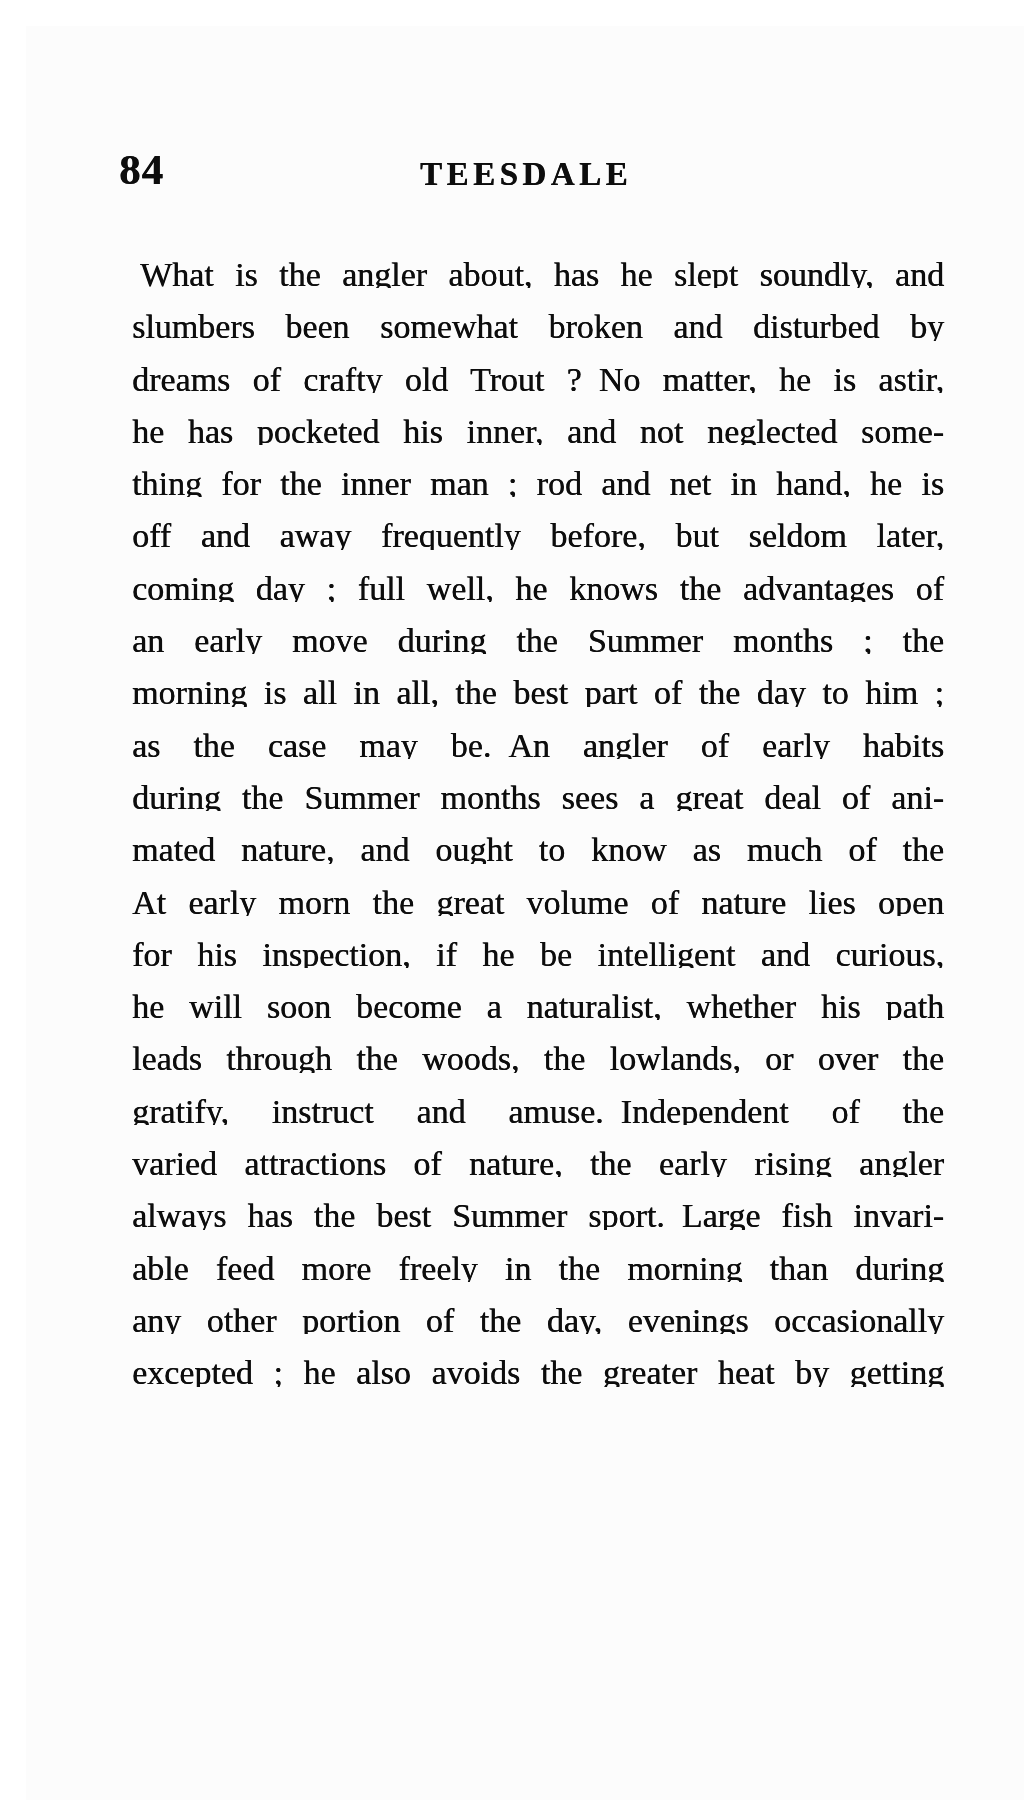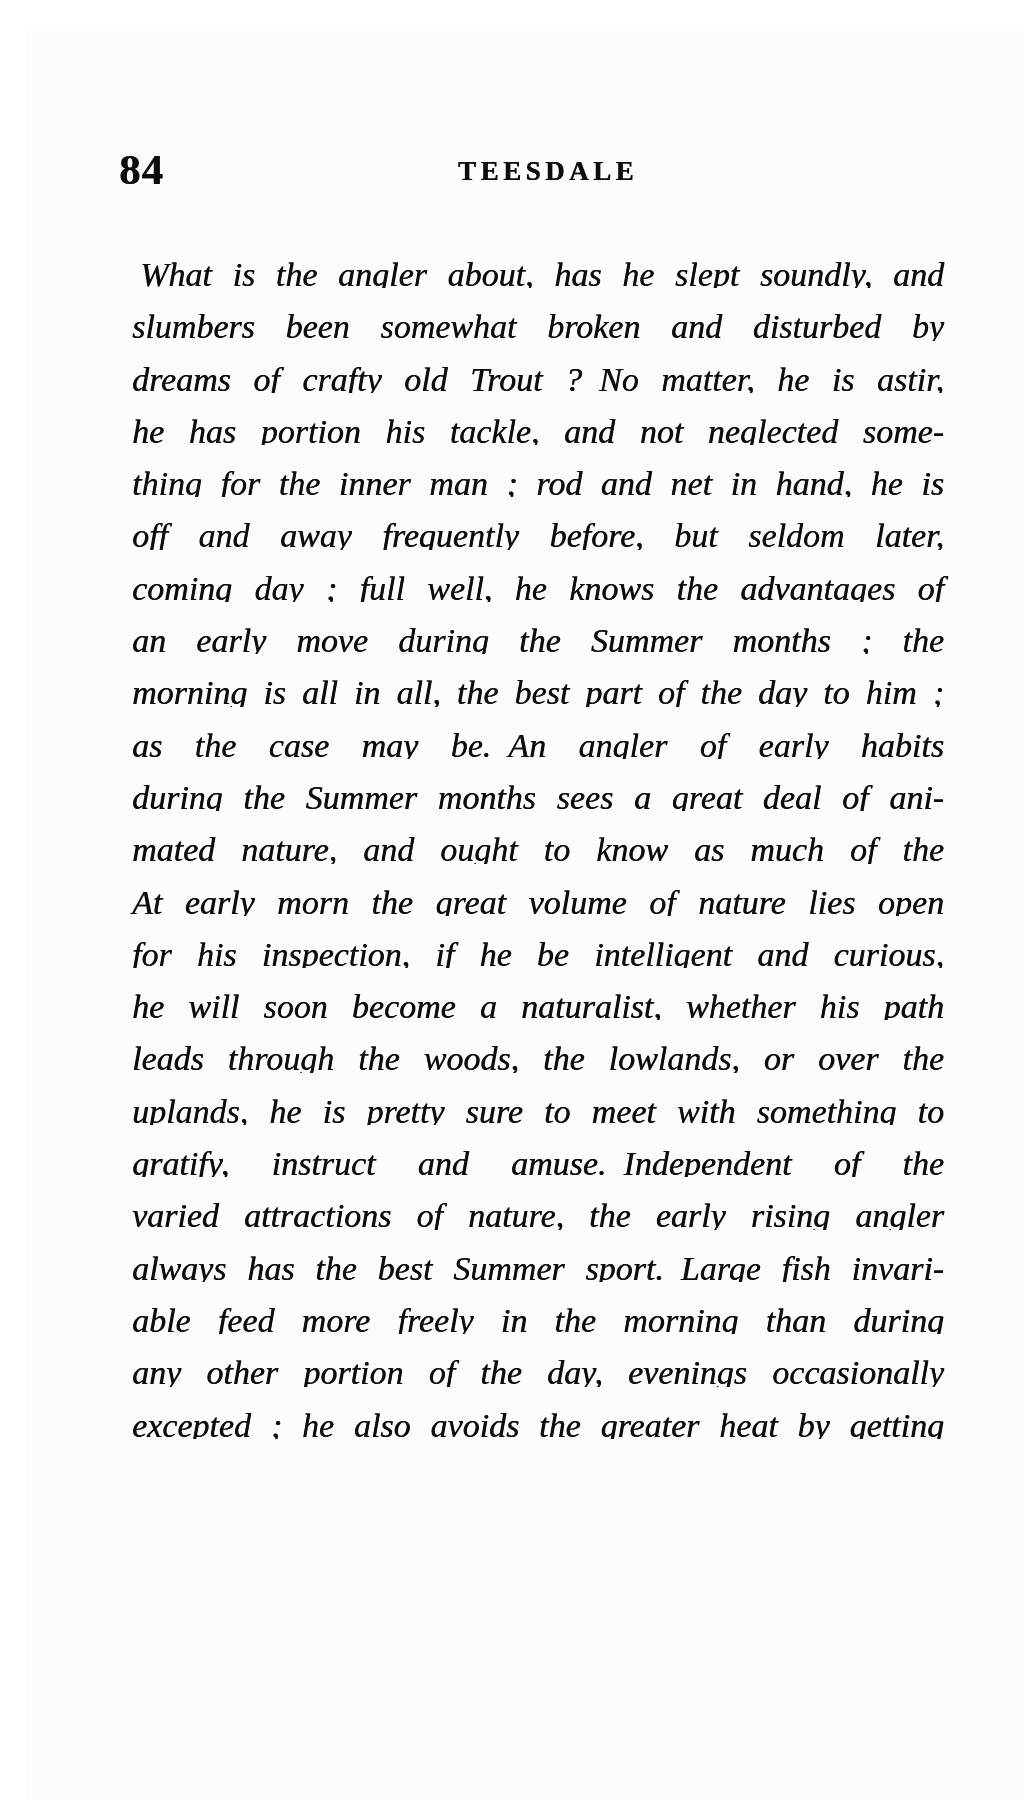--- a/index.html
+++ b/index.html
@@ -22,24 +22,24 @@
     left: 80px;
     top: 109px;
     font-size: 43px;
     font-weight: 700;
     line-height: 1;
     letter-spacing: 1px;
     text-shadow: 0.5px 0 0 currentColor;
   }
   .running-title {
     position: absolute;
-    left: 522px;
+    left: 500px;
     top: 119px;
     transform: translateX(-50%);
-    font-size: 27px;
+    font-size: 33px;
     font-weight: 700;
     line-height: 1;
     letter-spacing: 4.5px;
     white-space: nowrap;
     text-shadow: 0.4px 0 0 currentColor;
   }
 
   
   .text-block {
     position: absolute;
@@ -50,52 +50,50 @@
   }
   .line {
     height: 52.3px;
     line-height: 52.3px;
     text-align: justify;
     text-align-last: justify;
     -moz-text-align-last: justify;
     overflow: hidden;
     white-space: normal;
     text-shadow: 0.4px 0 0 currentColor;
-    font-style: italic;
   }
   .line:first-child { text-indent: 8px; }
 </style>
 </head>
 <body>
 
 <div class="page" style="--ink: #0d0d0d; --paper: #fcfcfc;">
 
   <header>
     <span class="folio">84</span>
     <span class="running-title">TEESDALE</span>
   </header>
 
   <main class="text-block" id="text-block">
       <div class="line">What is the angler about, has he slept soundly, and</div>
       <div class="line">slumbers been somewhat broken and disturbed by</div>
       <div class="line">dreams of crafty old Trout ? No matter, he is astir,</div>
-      <div class="line">he has portion his tackle, and not neglected some-</div>
+      <div class="line">he has pocketed his inner, and not neglected some-</div>
       <div class="line">thing for the inner man ; rod and net in hand, he is</div>
       <div class="line">off and away frequently before, but seldom later,</div>
       <div class="line">coming day ; full well, he knows the advantages of</div>
       <div class="line">an early move during the Summer months ; the</div>
       <div class="line">morning is all in all, the best part of the day to him ;</div>
       <div class="line">as the case may be. An angler of early habits</div>
       <div class="line">during the Summer months sees a great deal of ani-</div>
       <div class="line">mated nature, and ought to know as much of the</div>
       <div class="line">At early morn the great volume of nature lies open</div>
       <div class="line">for his inspection, if he be intelligent and curious,</div>
       <div class="line">he will soon become a naturalist, whether his path</div>
       <div class="line">leads through the woods, the lowlands, or over the</div>
-      <div class="line">uplands, he is pretty sure to meet with something to</div>
       <div class="line">gratify, instruct and amuse. Independent of the</div>
       <div class="line">varied attractions of nature, the early rising angler</div>
       <div class="line">always has the best Summer sport. Large fish invari-</div>
       <div class="line">able feed more freely in the morning than during</div>
       <div class="line">any other portion of the day, evenings occasionally</div>
       <div class="line">excepted ; he also avoids the greater heat by getting</div>
     </main>
 
 </div>
 

